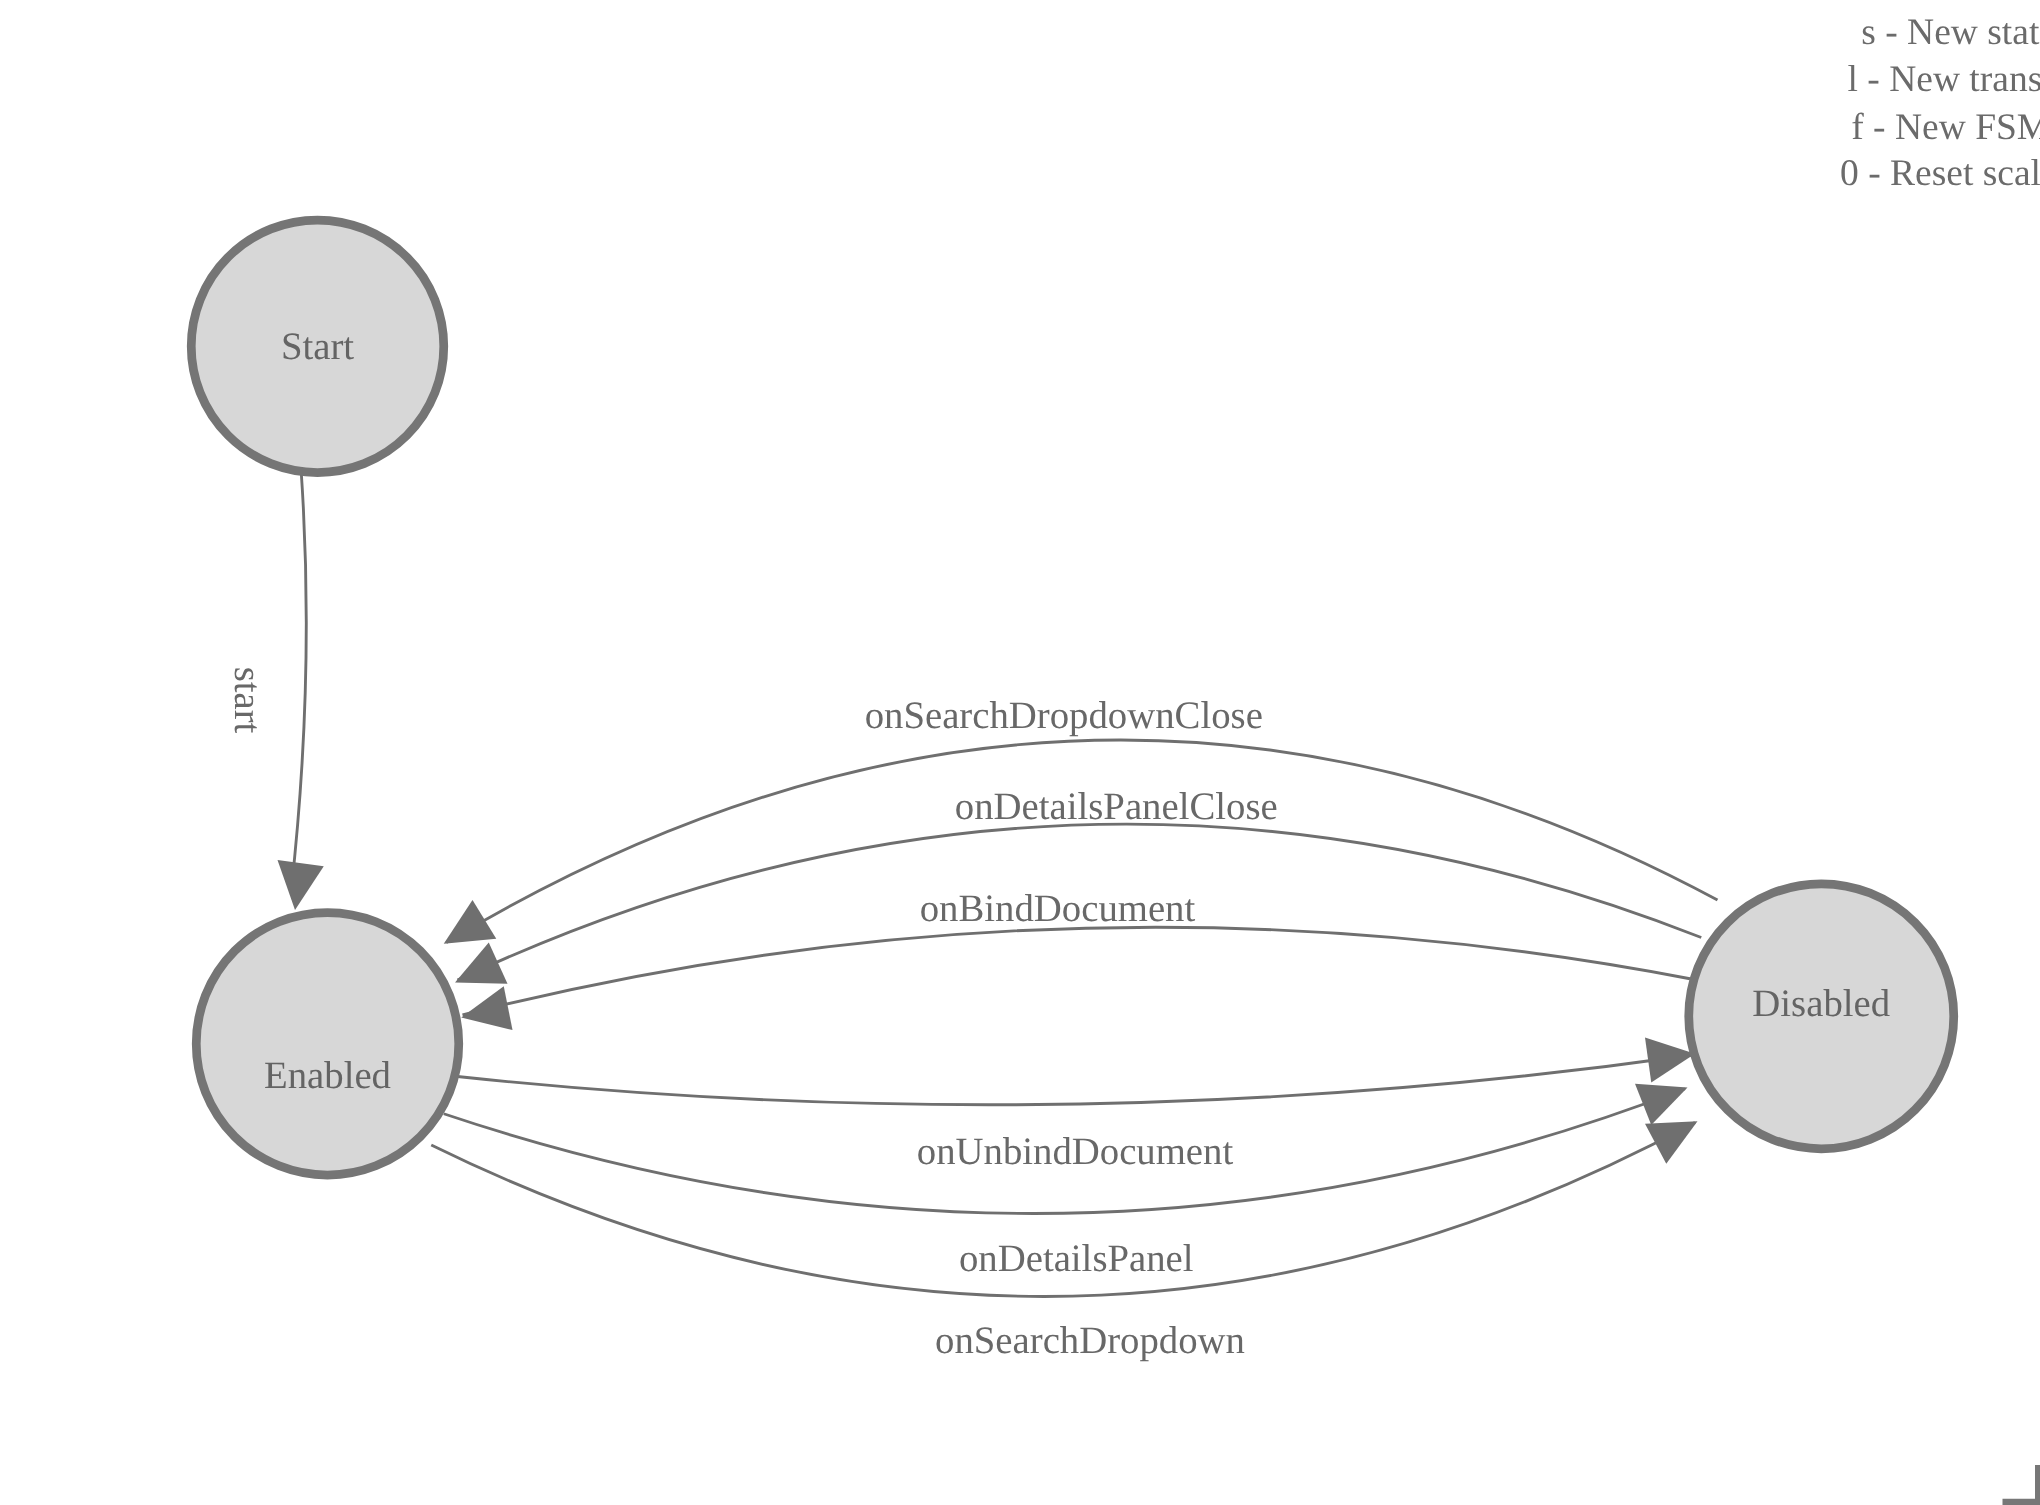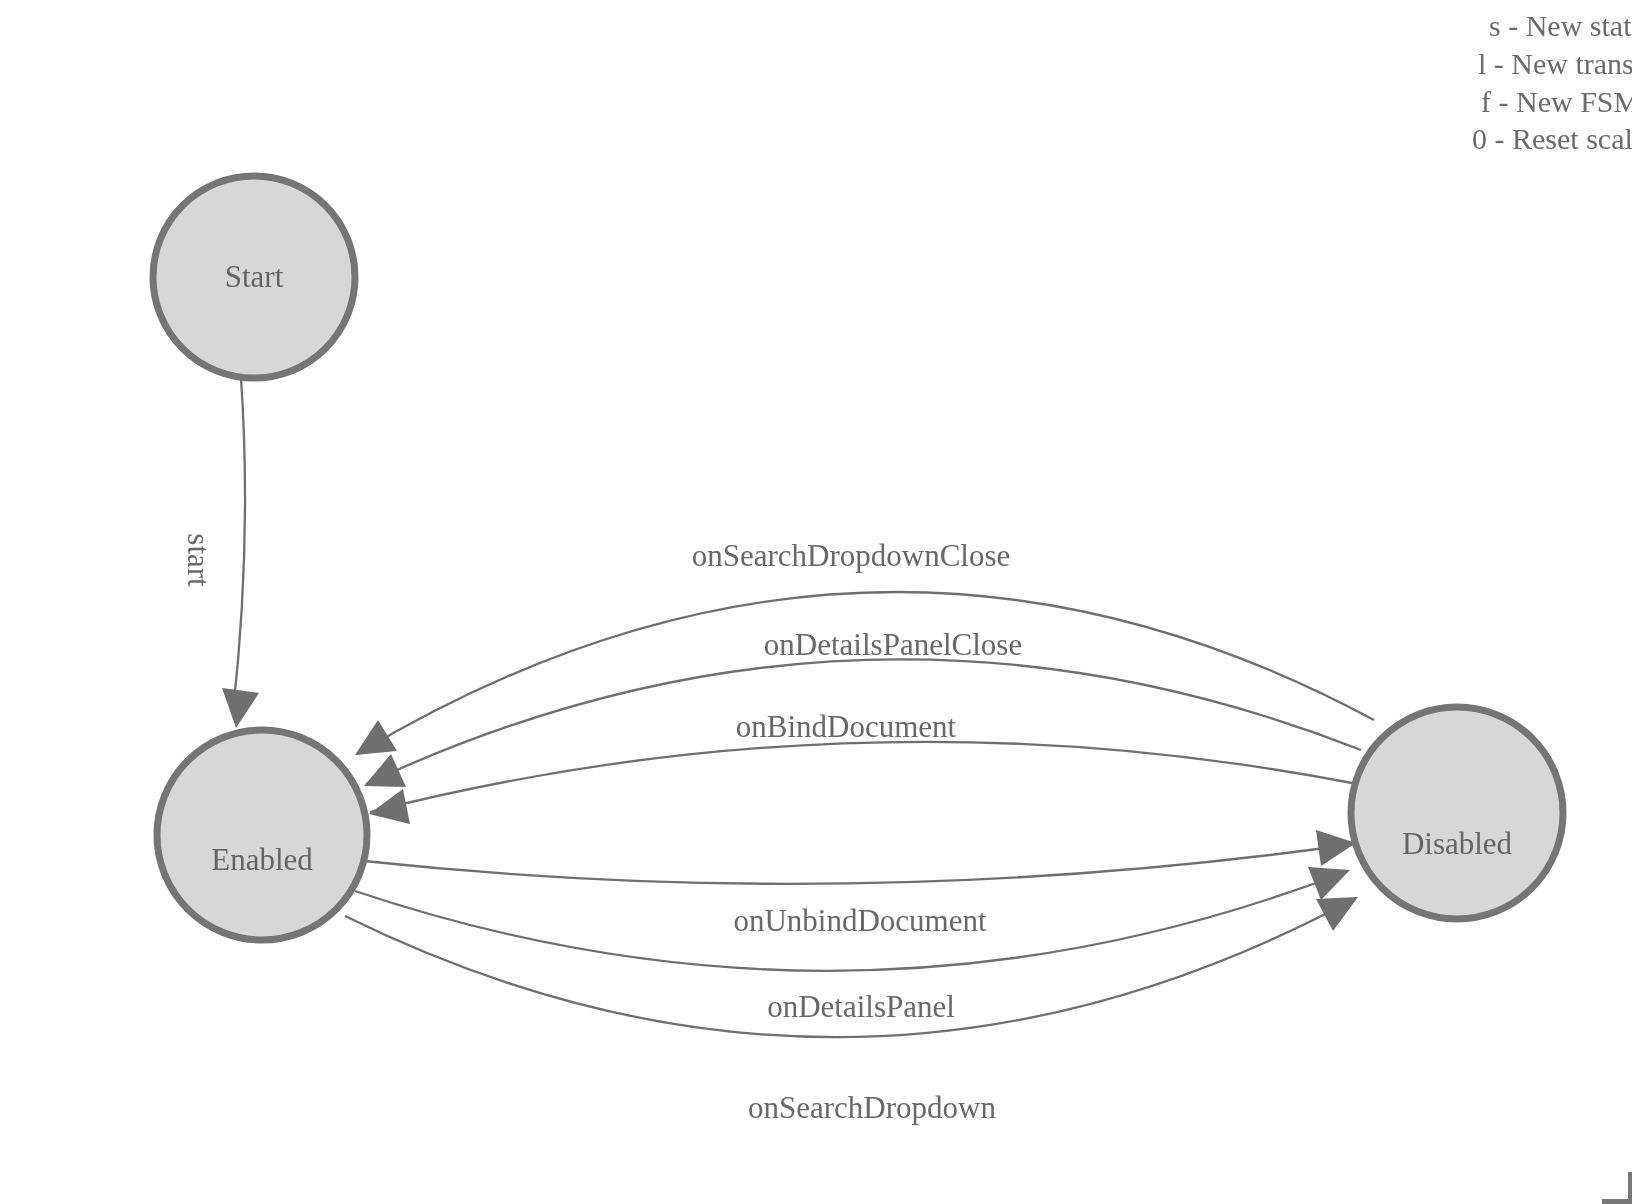--- a/index.html
+++ b/index.html
@@ -87,29 +87,29 @@
     <polygon class="arrowhead" points="1350,870 1321,900 1308,867"></polygon>
     <polygon class="arrowhead" points="1358,897 1333,931 1316,899"></polygon>
 
     <circle class="state-circle" cx="254" cy="277" r="101"></circle>
     <circle class="state-circle" cx="262" cy="835" r="105"></circle>
     <circle class="state-circle" cx="1457" cy="813" r="106"></circle>
   </svg>
 
   <div class="state-label" style="left:254px; top:277px;">Start</div>
   <div class="state-label" style="left:262px; top:835px;margin-top:25px;">Enabled</div>
-  <div class="state-label" style="left:1457px; top:844px;">Disabled</div>
+  <div class="state-label" style="left:1457px; top:803px;">Disabled</div>
 
   <div class="edge-label rotated" style="left:198px; top:560px;">start</div>
-  <div class="edge-label" style="left:851px; top:556px;">onSearchDropdownClose</div>
+  <div class="edge-label" style="left:851px; top:572px;">onSearchDropdownClose</div>
   <div class="edge-label" style="left:893px; top:645px;">onDetailsPanelClose</div>
   <div class="edge-label" style="left:846px; top:727px;">onBindDocument</div>
   <div class="edge-label" style="left:860px; top:921px;">onUnbindDocument</div>
   <div class="edge-label" style="left:861px; top:1007px;">onDetailsPanel</div>
-  <div class="edge-label" style="left:872px; top:1072px;margin-top:36px;">onSearchDropdown</div>
+  <div class="edge-label" style="left:872px; top:1072px;">onSearchDropdown</div>
 
   <div class="legend">
     <div class="legend-line" style="left:1489px; top:8px;">s - New state</div>
     <div class="legend-line" style="left:1478px; top:46px;">l - New transition</div>
     <div class="legend-line" style="left:1481px; top:84px;">f - New FSM</div>
     <div class="legend-line" style="left:1472px; top:121px;">0 - Reset scale</div>
   </div>
 
   <div class="corner-mark"></div>
 

